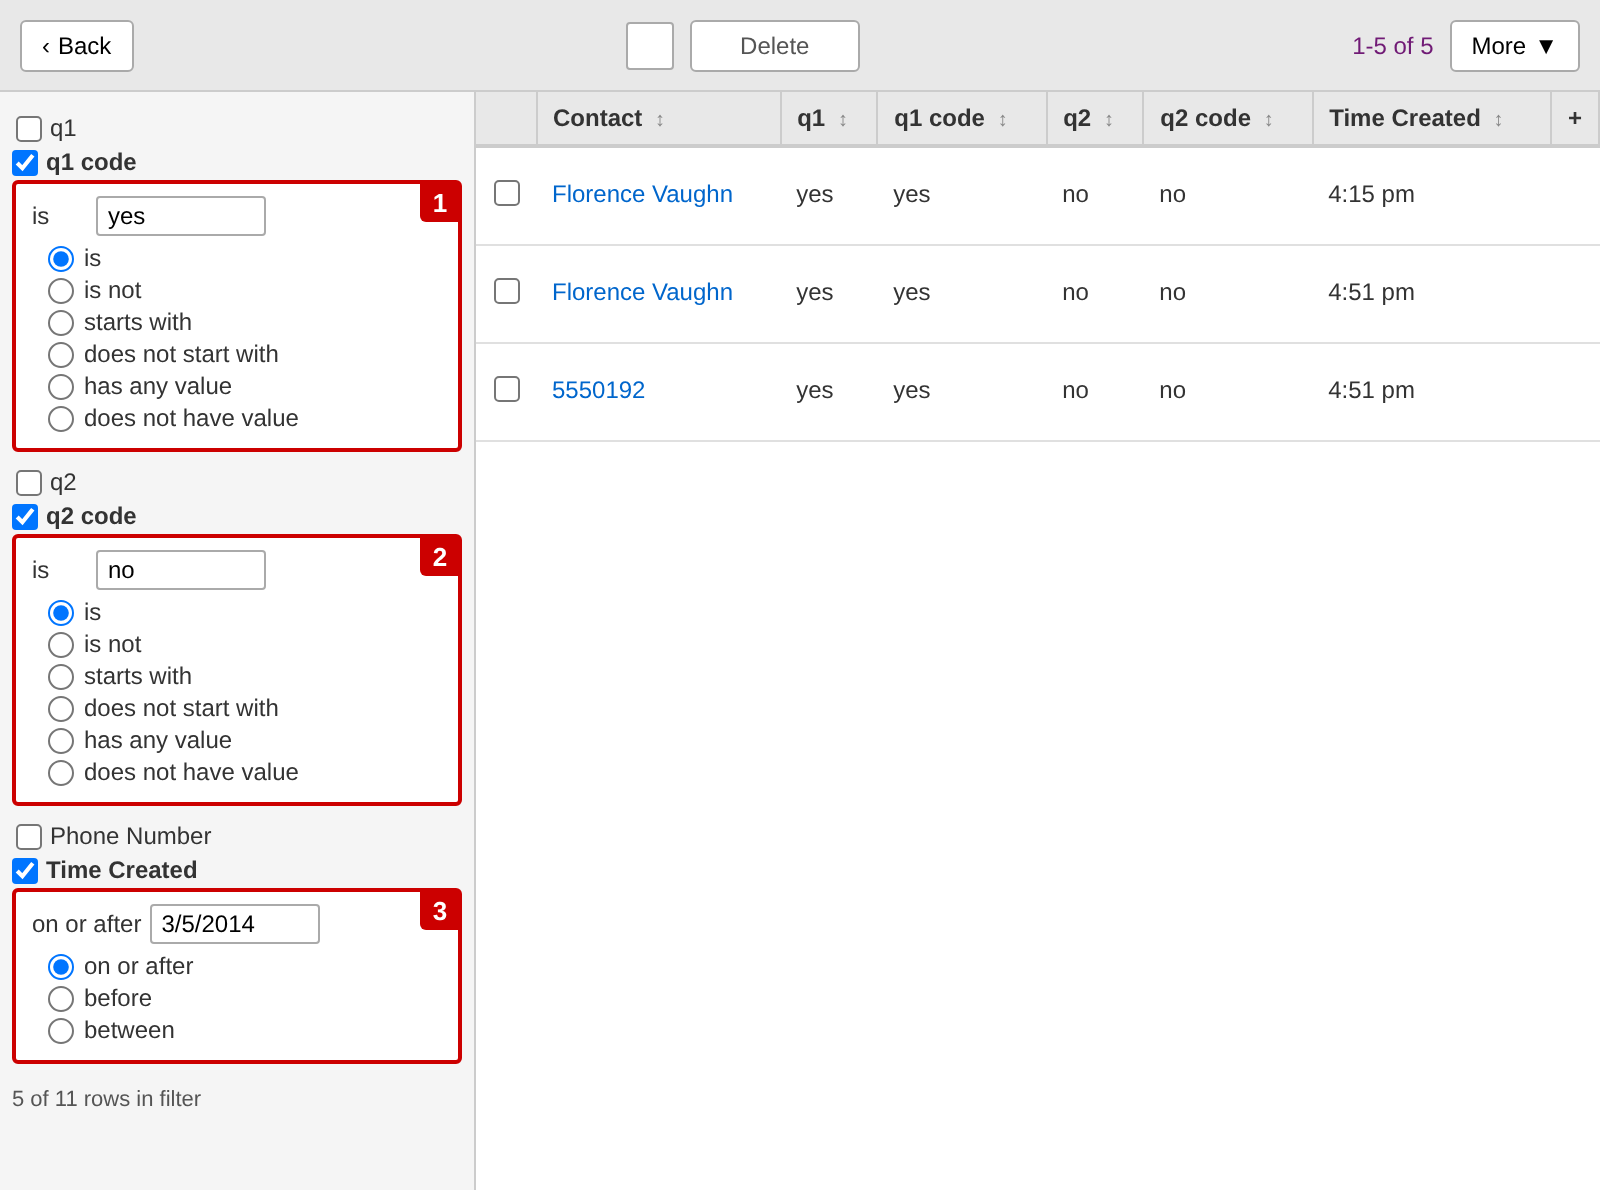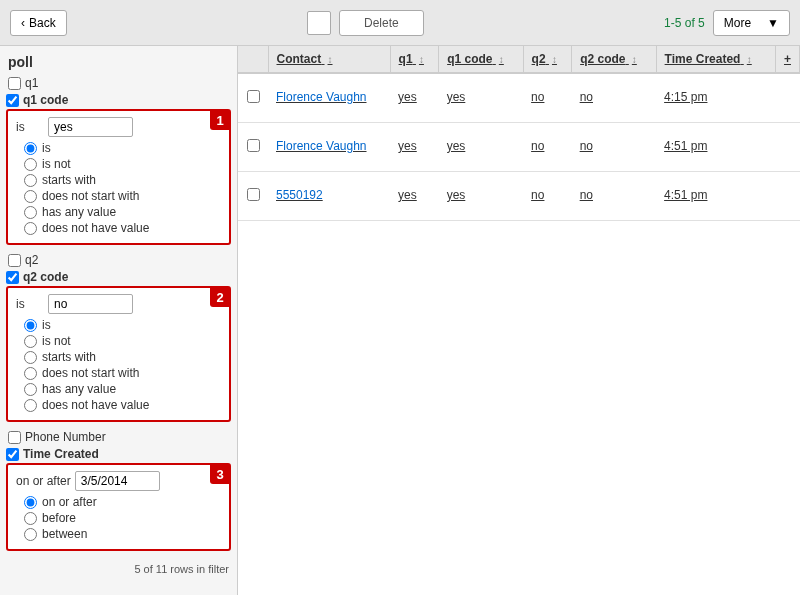--- a/index.html
+++ b/index.html
@@ -16,24 +16,24 @@
       padding: 5px 10px; cursor: pointer; font-size: 12px; display: flex; align-items: center; gap: 4px;
     }
     .checkbox-btn {
       width: 24px; height: 24px; border: 1px solid #aaa; background: #fff;
       border-radius: 2px; cursor: pointer;
     }
     .delete-btn {
       border: 1px solid #aaa; background: #fff; border-radius: 3px;
       padding: 5px 24px; cursor: pointer; font-size: 12px; color: #555;
     }
-    .record-count { font-size: 12px; color: #15803d; }
+    .record-count { font-size: 12px; color: #701a75; }
     .more-btn {
       border: 1px solid #aaa; background: #fff; border-radius: 3px;
-      padding: 5px 10px; cursor: pointer; font-size: 12px; display: flex; align-items: flex-start; gap: 16px;
+      padding: 5px 10px; cursor: pointer; font-size: 12px; display: flex; align-items: flex-start; gap: 4px;
     }
 
     .main-layout { display: flex; height: calc(595px - 46px); }
 
     
     .sidebar {
       width: 238px; min-width: 238px; background: #f5f5f5;
       border-right: 1px solid #ccc; overflow-y: auto; padding: 8px 6px;
     }
     .sidebar-title { font-weight: bold; font-size: 14px; margin-bottom: 6px; padding-left: 2px; }
@@ -62,26 +62,26 @@
       font-size: 12px; width: 85px;
     }
 
     .radio-option { display: flex; align-items: center; gap: 5px; margin: 2px 0 2px 8px; font-size: 12px; }
     .radio-option input[type="radio"] { cursor: pointer; }
 
     .plain-item { display: flex; align-items: center; gap: 4px; margin: 3px 0; padding-left: 2px; }
     .plain-item input[type="checkbox"] { cursor: pointer; }
     .plain-item label { font-size: 12px; }
 
-    .footer-note { font-size: 11px; color: #555; text-align: right; padding: 4px 2px 0 0; }
+    .footer-note { font-size: 11px; color: #555; text-align: left; padding: 4px 2px 0 0; }
 
     
     .content { flex: 1; background: #fff; overflow: auto; }
 
-    table { width: 100%; border-collapse: collapse; text-decoration: underline; }
+    table { width: 100%; border-collapse: collapse; }
     thead tr { background: #e8e8e8; border-bottom: 2px solid #ccc; }
     th {
       padding: 6px 8px; text-align: left; font-size: 12px; font-weight: bold;
       border-right: 1px solid #ccc; color: #333; white-space: nowrap;
     }
     th.sortable { cursor: pointer; }
     th .sort-icon { color: #888; font-size: 10px; margin-left: 3px; }
     th.add-col { width: 24px; padding: 4px; text-align: center; cursor: pointer; }
 
     tbody tr { border-bottom: 1px solid #e0e0e0; }
@@ -111,21 +111,20 @@
     <button class="more-btn">
       <span>More</span>
       <span>▼</span>
     </button>
   </div>
 </div>
 
 <div class="main-layout">
 
   <div class="sidebar">
-    <div class="sidebar-title">poll</div>
 
     <div class="plain-item">
       <input type="checkbox" style="">
       <label>q1</label>
     </div>
 
     <div class="filter-group">
       <div class="filter-group-header">
         <input type="checkbox" checked="" style="">
         <span class="filter-group-label">q1 code</span>

